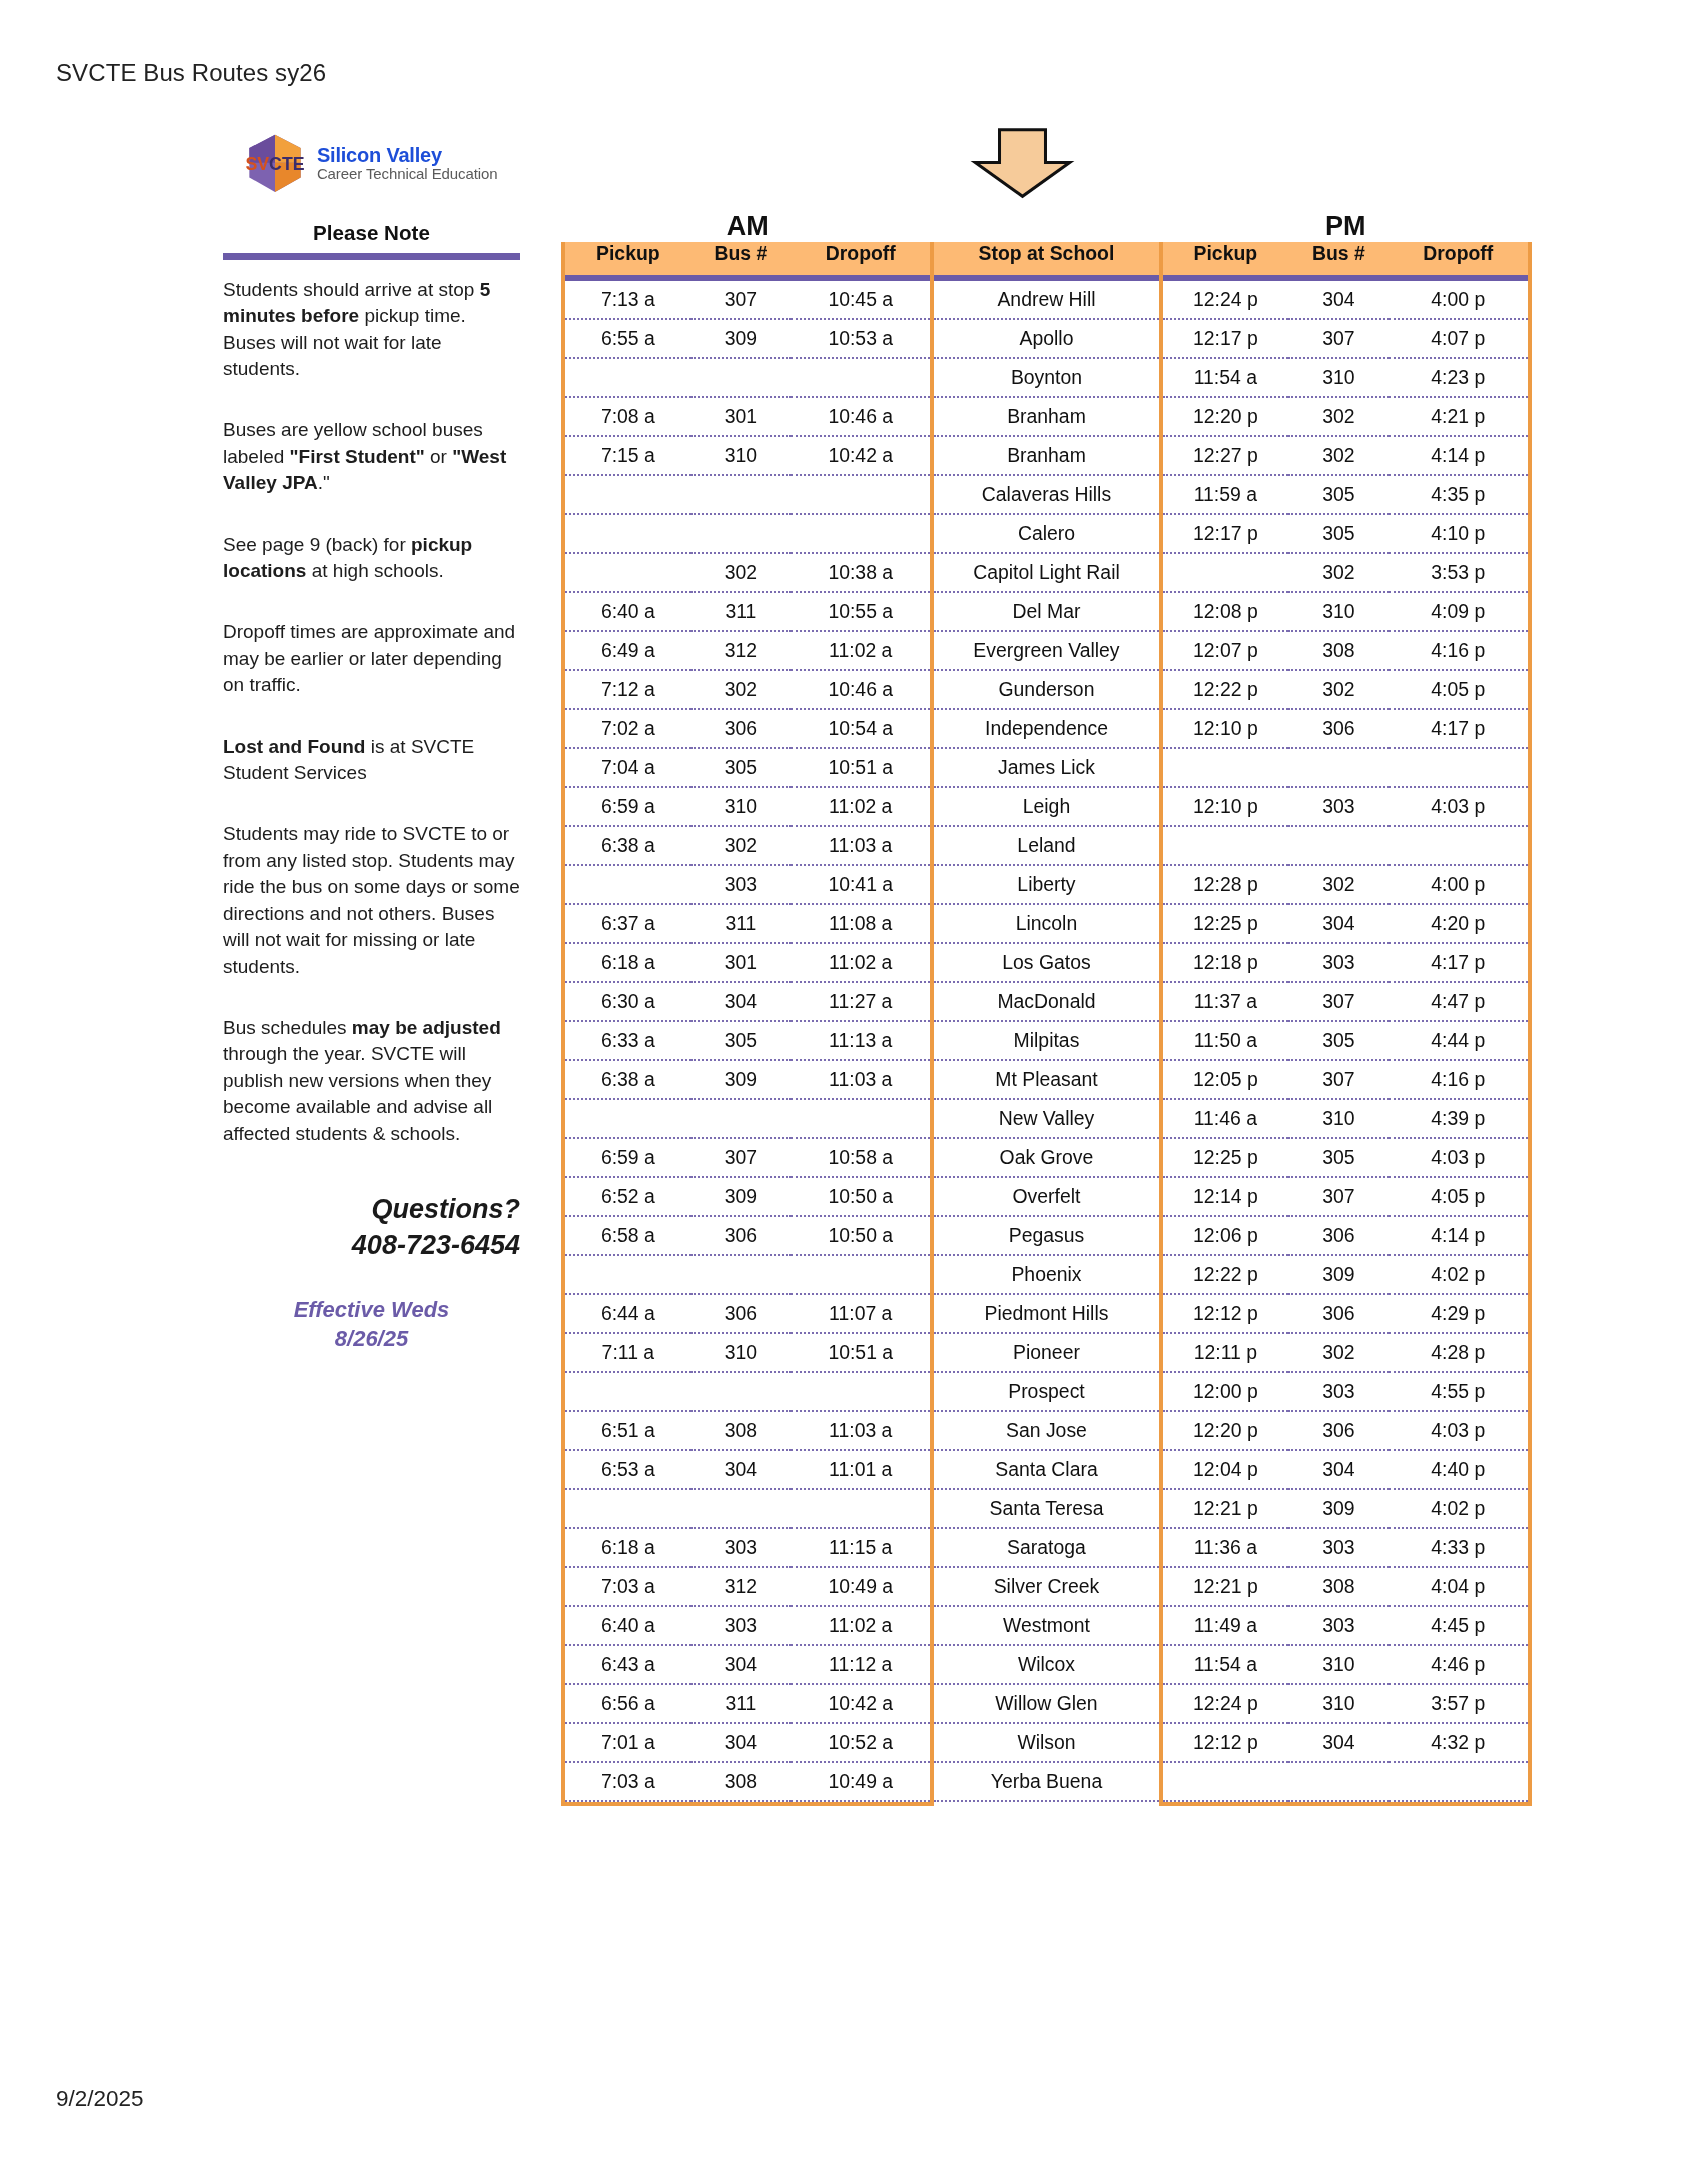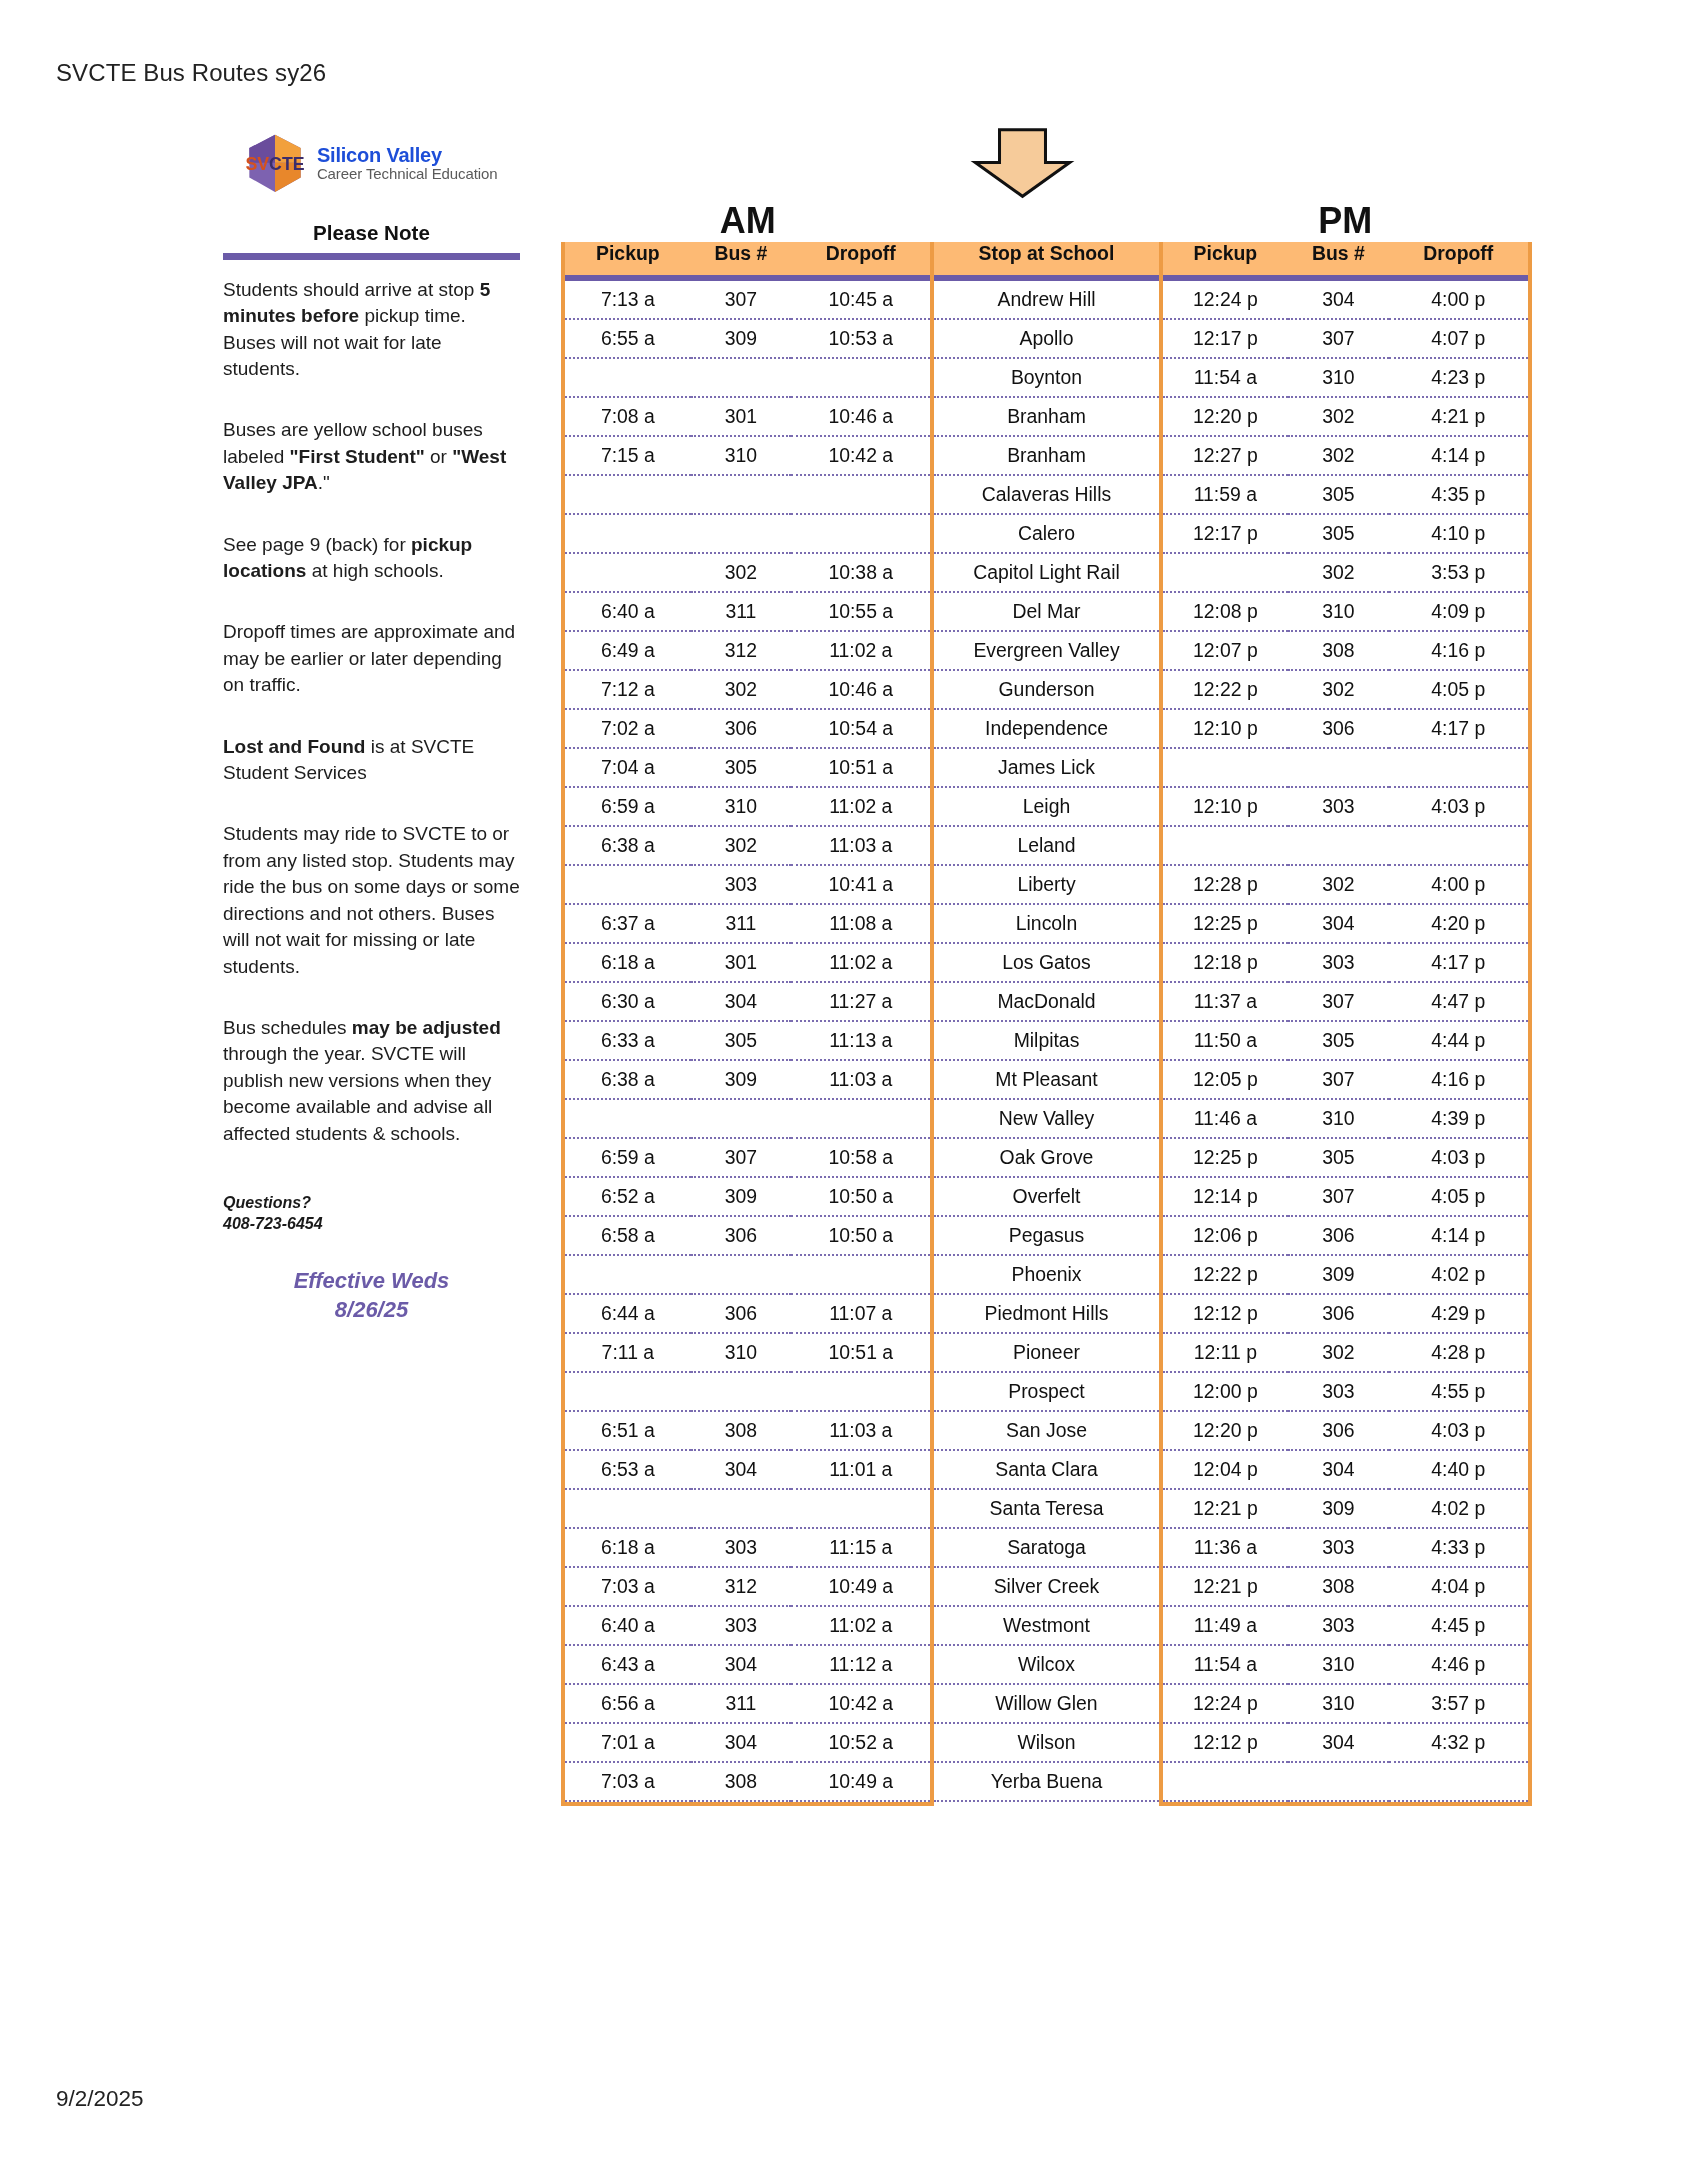--- a/index.html
+++ b/index.html
@@ -96,26 +96,26 @@
     font-size: 19px;
     line-height: 1.39;
     color: #1d1d1d;
     margin-top: 17px;
   }
   .note-block.gap { margin-top: 35px; }
   .note-block b { font-weight: bold; }
 
   #questions {
     margin-top: 45px;
-    font-size: 16px;
+    font-size: 27px;
     font-weight: bold;
     font-style: italic;
     line-height: 1.32;
     color: #1a1a1a;
-    text-align: left;
+    text-align: right;
   }
   #effective {
     margin-top: 32px;
     font-size: 22px;
     font-weight: bold;
     font-style: italic;
     line-height: 1.33;
     color: #6B5BA8;
     text-align: center;
   }
@@ -153,21 +153,21 @@
 
   
   tr.group-row td {
     border: none;
     padding: 0;
   }
   .group-cell {
     height: 115px;
     vertical-align: bottom;
     text-align: center;
-    font-size: 36px;
+    font-size: 27px;
     font-weight: bold;
     color: #111;
     padding-bottom: 25.5px;
   }
   .am-group {
     border-left: 4.2px solid #ED9B44;
     border-top: 4.2px solid #ED9B44;
     border-right: 4.2px solid #ED9B44;
   }
   .pm-group {

